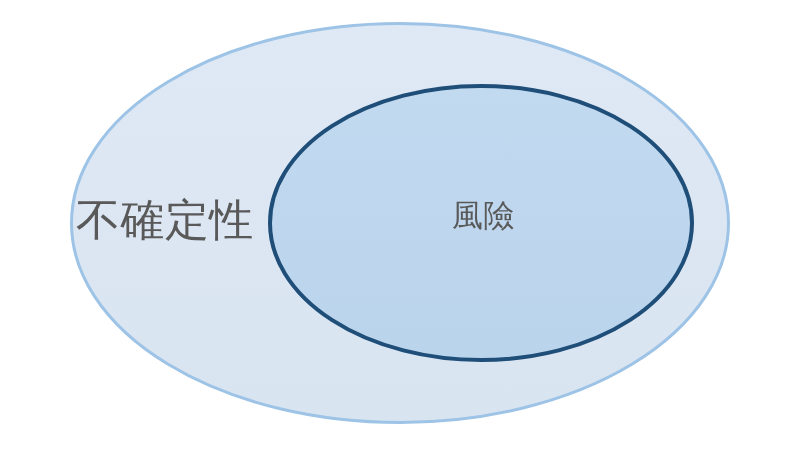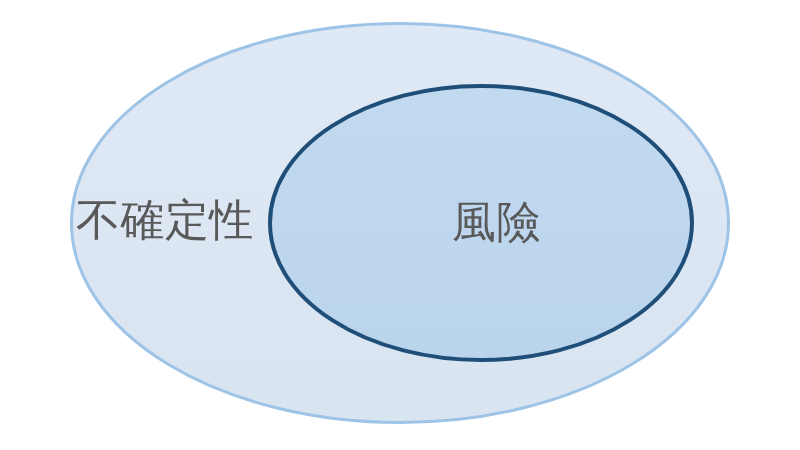--- a/index.html
+++ b/index.html
@@ -66,15 +66,15 @@
       </linearGradient>
     </defs>
 
     <ellipse id="outer-ellipse" cx="400" cy="223" rx="328.5" ry="199.5" fill="url(#outerShade)" stroke="#9DC3E6" stroke-width="3"></ellipse>
 
     <ellipse id="inner-ellipse" cx="481" cy="223" rx="211" ry="137" fill="url(#innerShade)" stroke="#1F4E79" stroke-width="4"></ellipse>
   </svg>
 
   <div class="set-label" id="label-outer" style="color: rgb(89, 89, 89); font-size: 44px;">不確定性</div>
 
-  <div class="set-label" id="label-inner" style="color: rgb(89, 89, 89); font-size: 44px;">風險</div>
+  <div class="set-label" id="label-inner" style="color: rgb(89, 89, 89); font-size: 31px;">風險</div>
 
 </div>
 
 </body></html>

